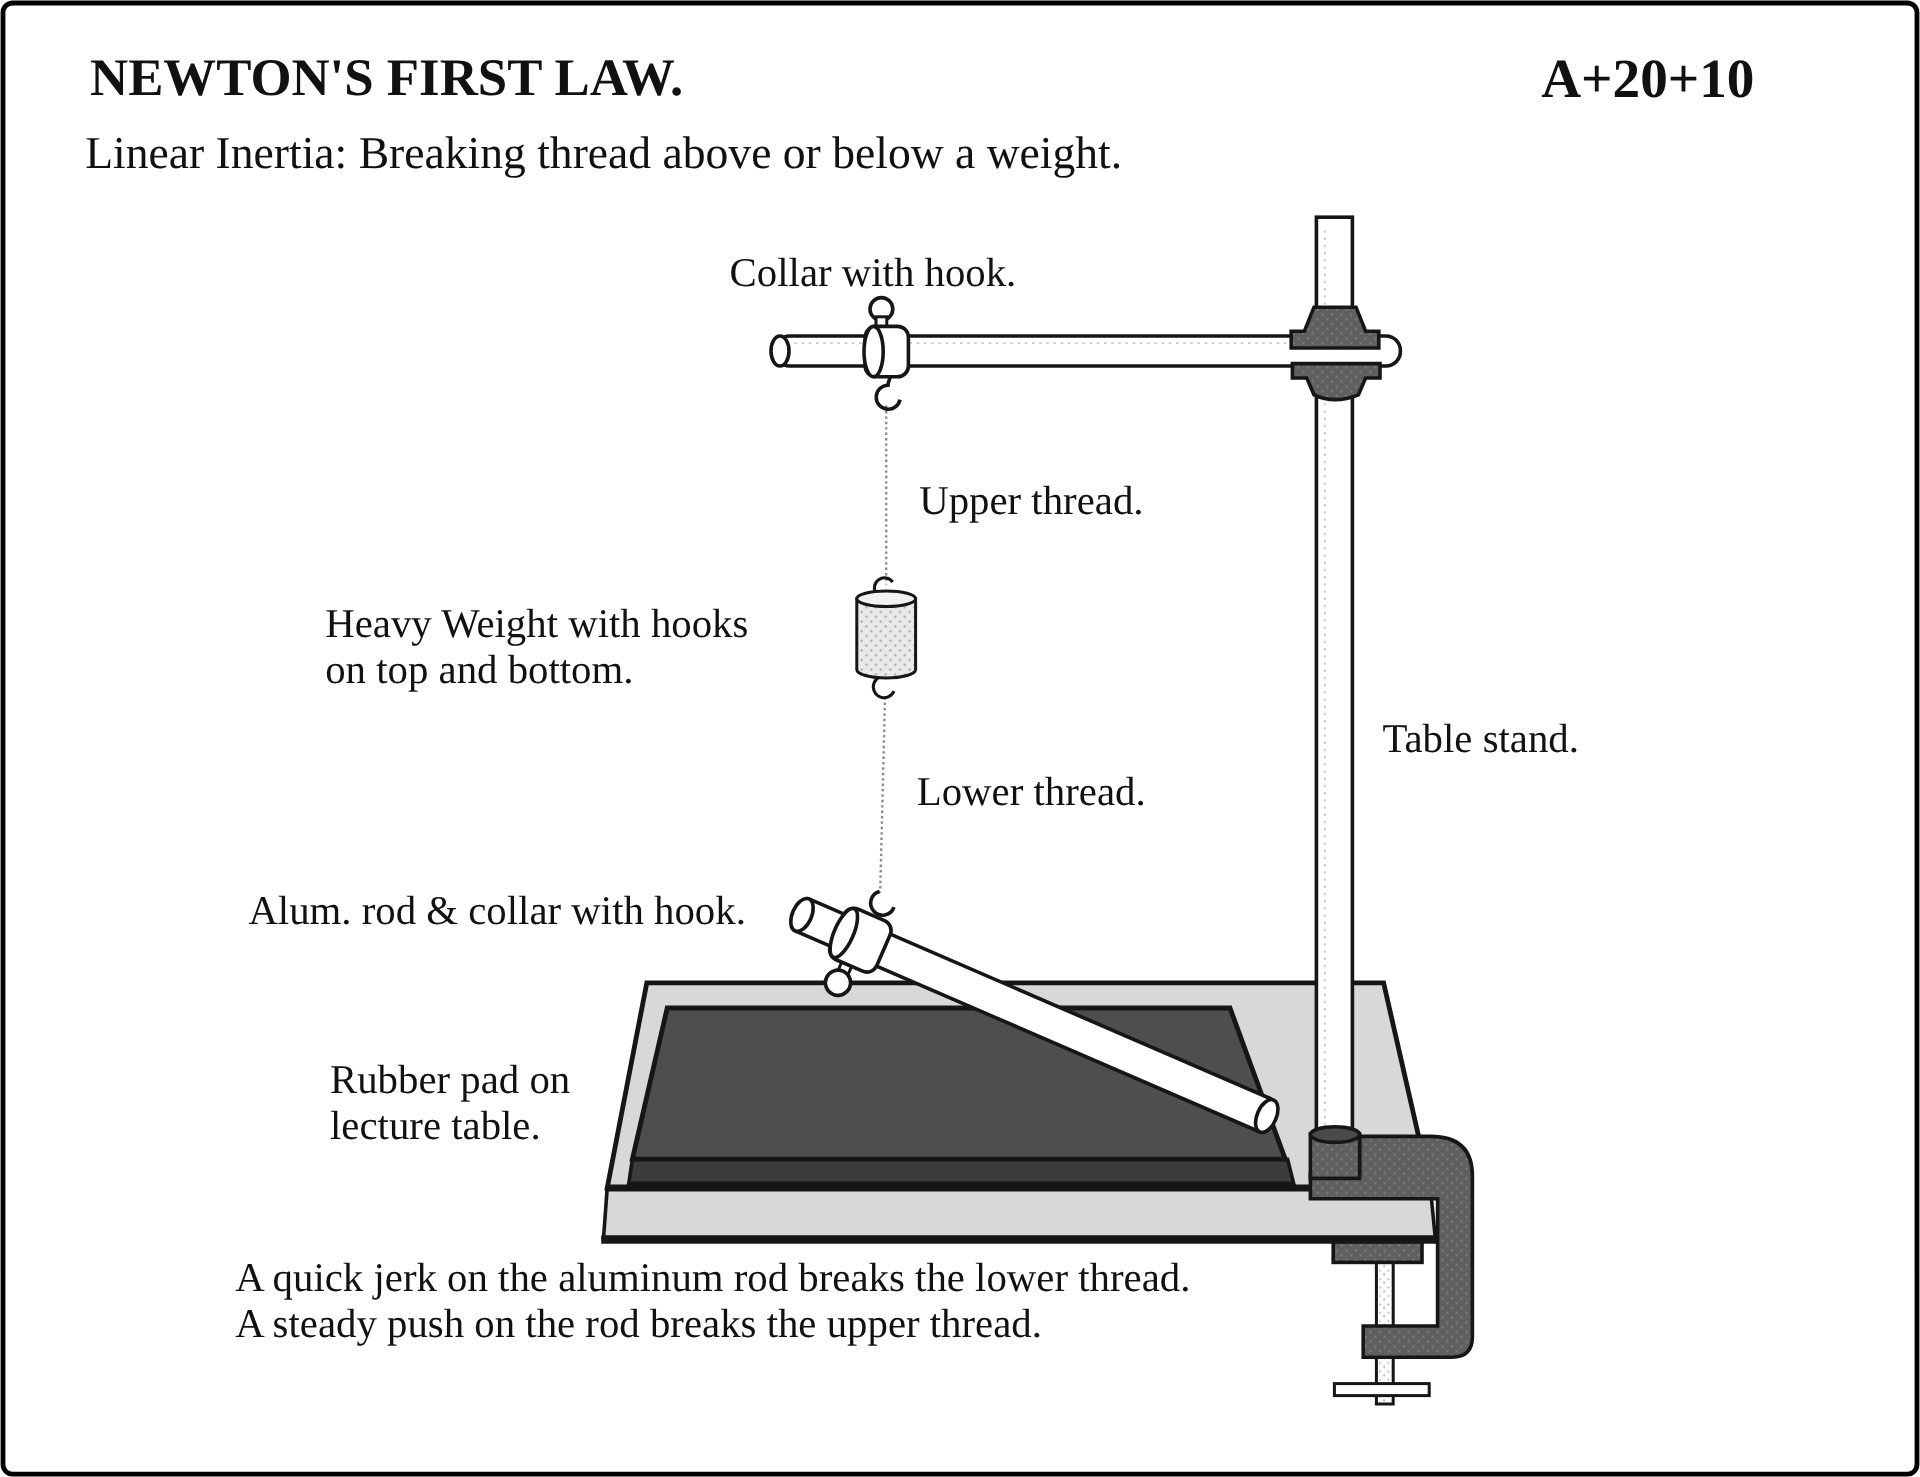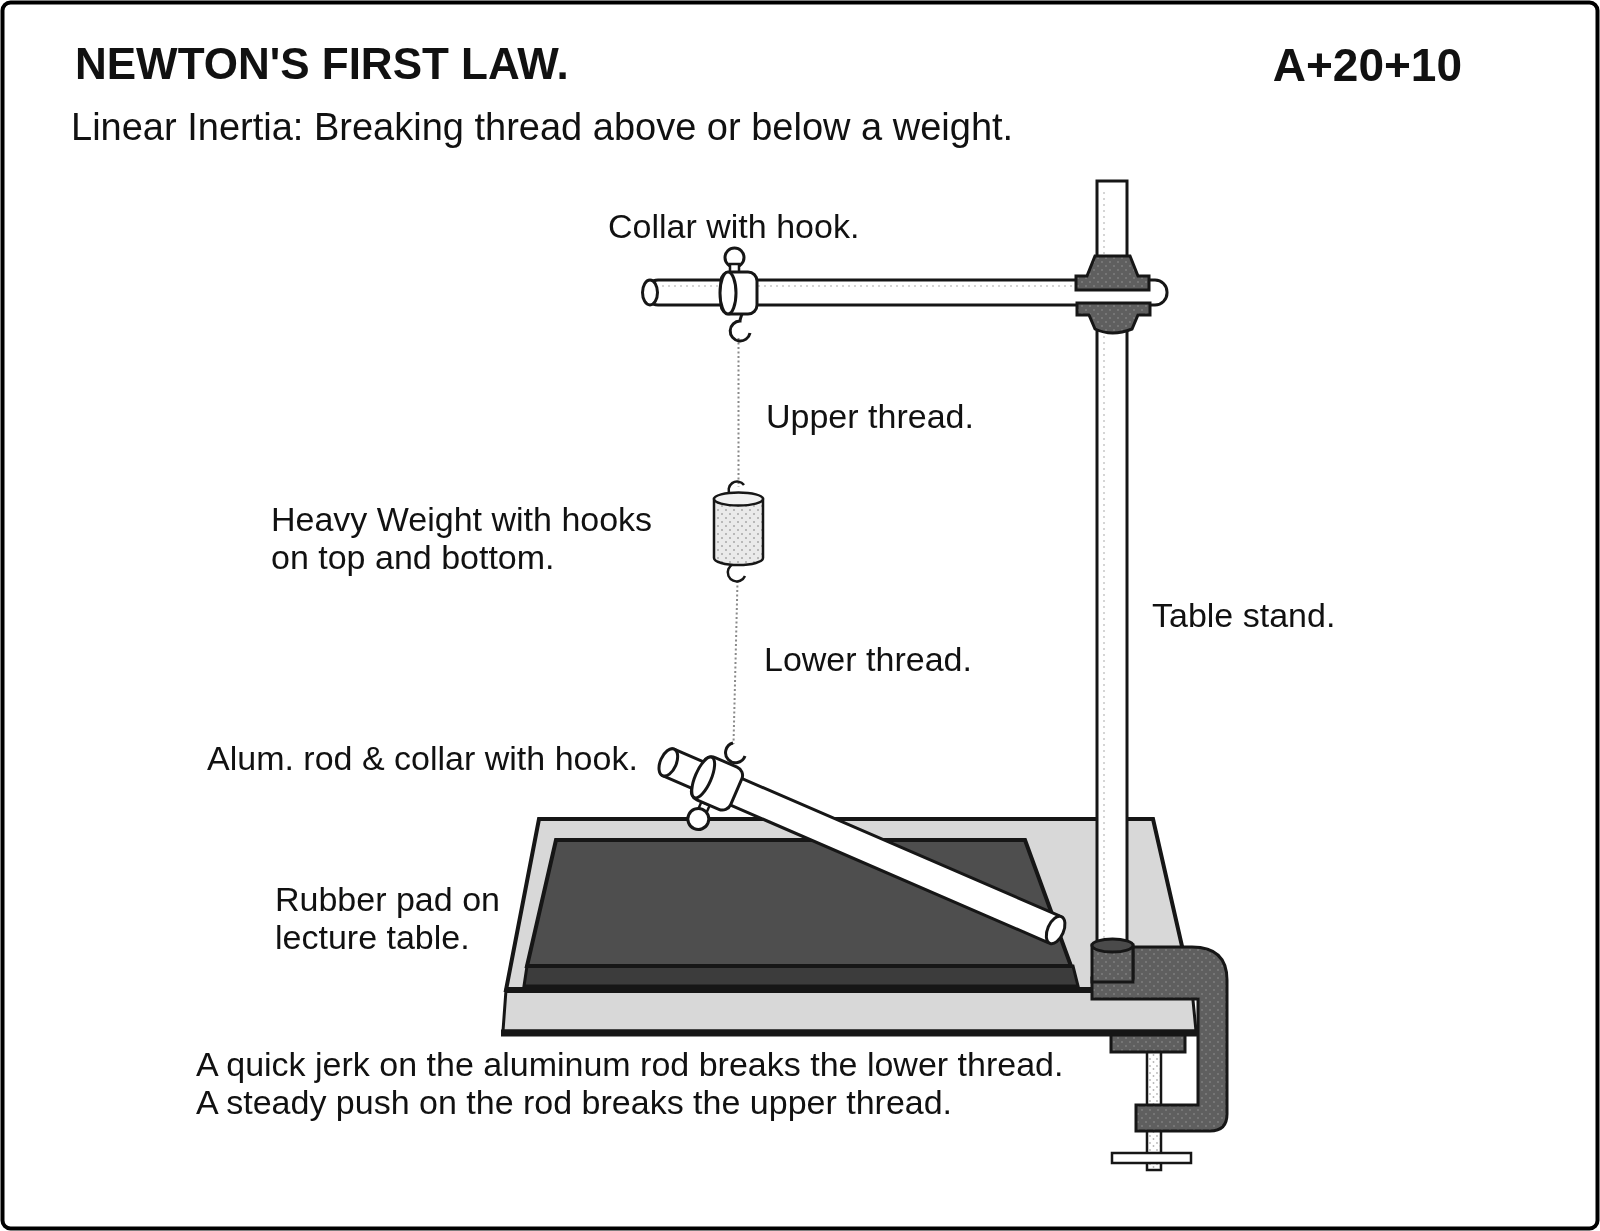--- a/index.html
+++ b/index.html
@@ -1,17 +1,17 @@
 <!DOCTYPE html>
 <html><head>
 <meta charset="utf-8">
 <style>
   html,body{margin:0;padding:0;background:#ffffff;}
   #page{position:relative;width:1600px;height:1231px;background:#ffffff;overflow:hidden;
-        font-family:Liberation Sans, sans-serif;}
+        font-family:Liberation Serif, serif;}
   svg{position:absolute;left:0;top:0;}
   text{fill:#111111;}
   .t-title{font-size:44px;font-weight:bold;}
   .t-code{font-size:46px;font-weight:bold;}
   .t-sub{font-size:38px;}
   .t-label{font-size:34px;}
   .t-cap{font-size:34px;}
   .ink{stroke:#161616;}
 </style>
 </head>

